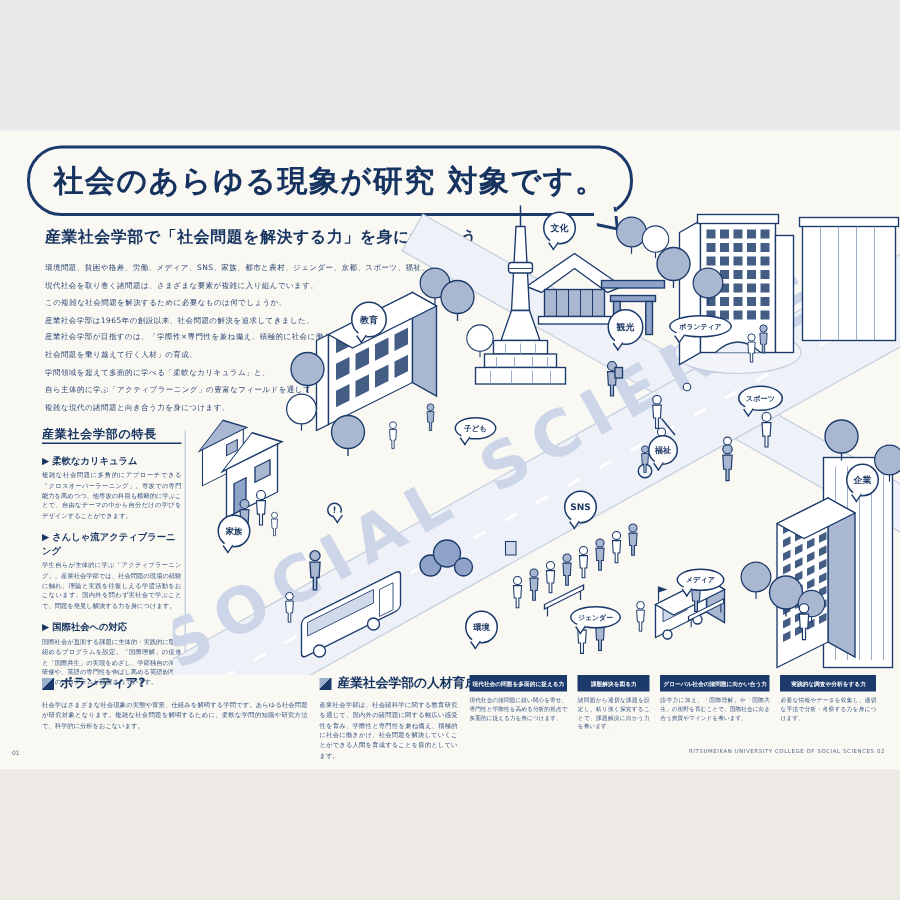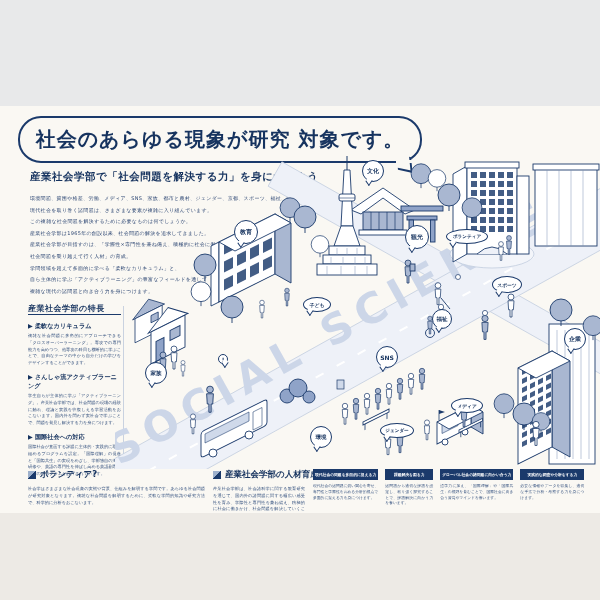--- a/index.html
+++ b/index.html
@@ -1,20 +1,20 @@
 <!DOCTYPE html>
 <html><head>
 <meta charset="utf-8">
 <style>
   html,body{margin:0;padding:0;width:600px;height:600px;overflow:hidden;
     font-family:"DejaVu Sans",sans-serif;-webkit-font-smoothing:antialiased;}
   .canvas{position:relative;width:600px;height:600px;background:#e8e9ea;}
   .band-top{position:absolute;left:0;top:0;width:600px;height:87px;background:#e8e9ea;}
   .band-bottom{position:absolute;left:0;top:513px;width:600px;height:87px;background:#edeae5;}
-  .page{position:absolute;left:0;top:87px;width:600px;height:426px;background:#faf8f3;color:#1b3a6b;margin-top:19px;}
+  .page{position:absolute;left:0;top:87px;width:600px;height:426px;background:#faf8f3;color:#1b3a6b;}
 
   
   .title-bubble{position:absolute;left:18px;top:10px;width:400px;height:43px;
     border:2.5px solid #1b3a6b;border-radius:23px;display:flex;align-items:center;justify-content:center;}
   .title-bubble .tt{font-size:20px;font-weight:bold;letter-spacing:1px;white-space:nowrap;color:#16335f;}
   .title-bubble .tail{position:absolute;right:8px;bottom:-10px;width:13px;height:13px;background:#faf8f3;
     border-right:2.5px solid #1b3a6b;border-bottom:2.5px solid #1b3a6b;transform:rotate(12deg) skewX(18deg);}
   .title-bubble .tail-mask{position:absolute;right:8px;bottom:-2px;width:16px;height:3px;background:#faf8f3;}
 
   .subtitle{position:absolute;left:30px;top:64px;font-size:10.5px;font-weight:bold;letter-spacing:.5px;color:#16335f;white-space:nowrap;}

